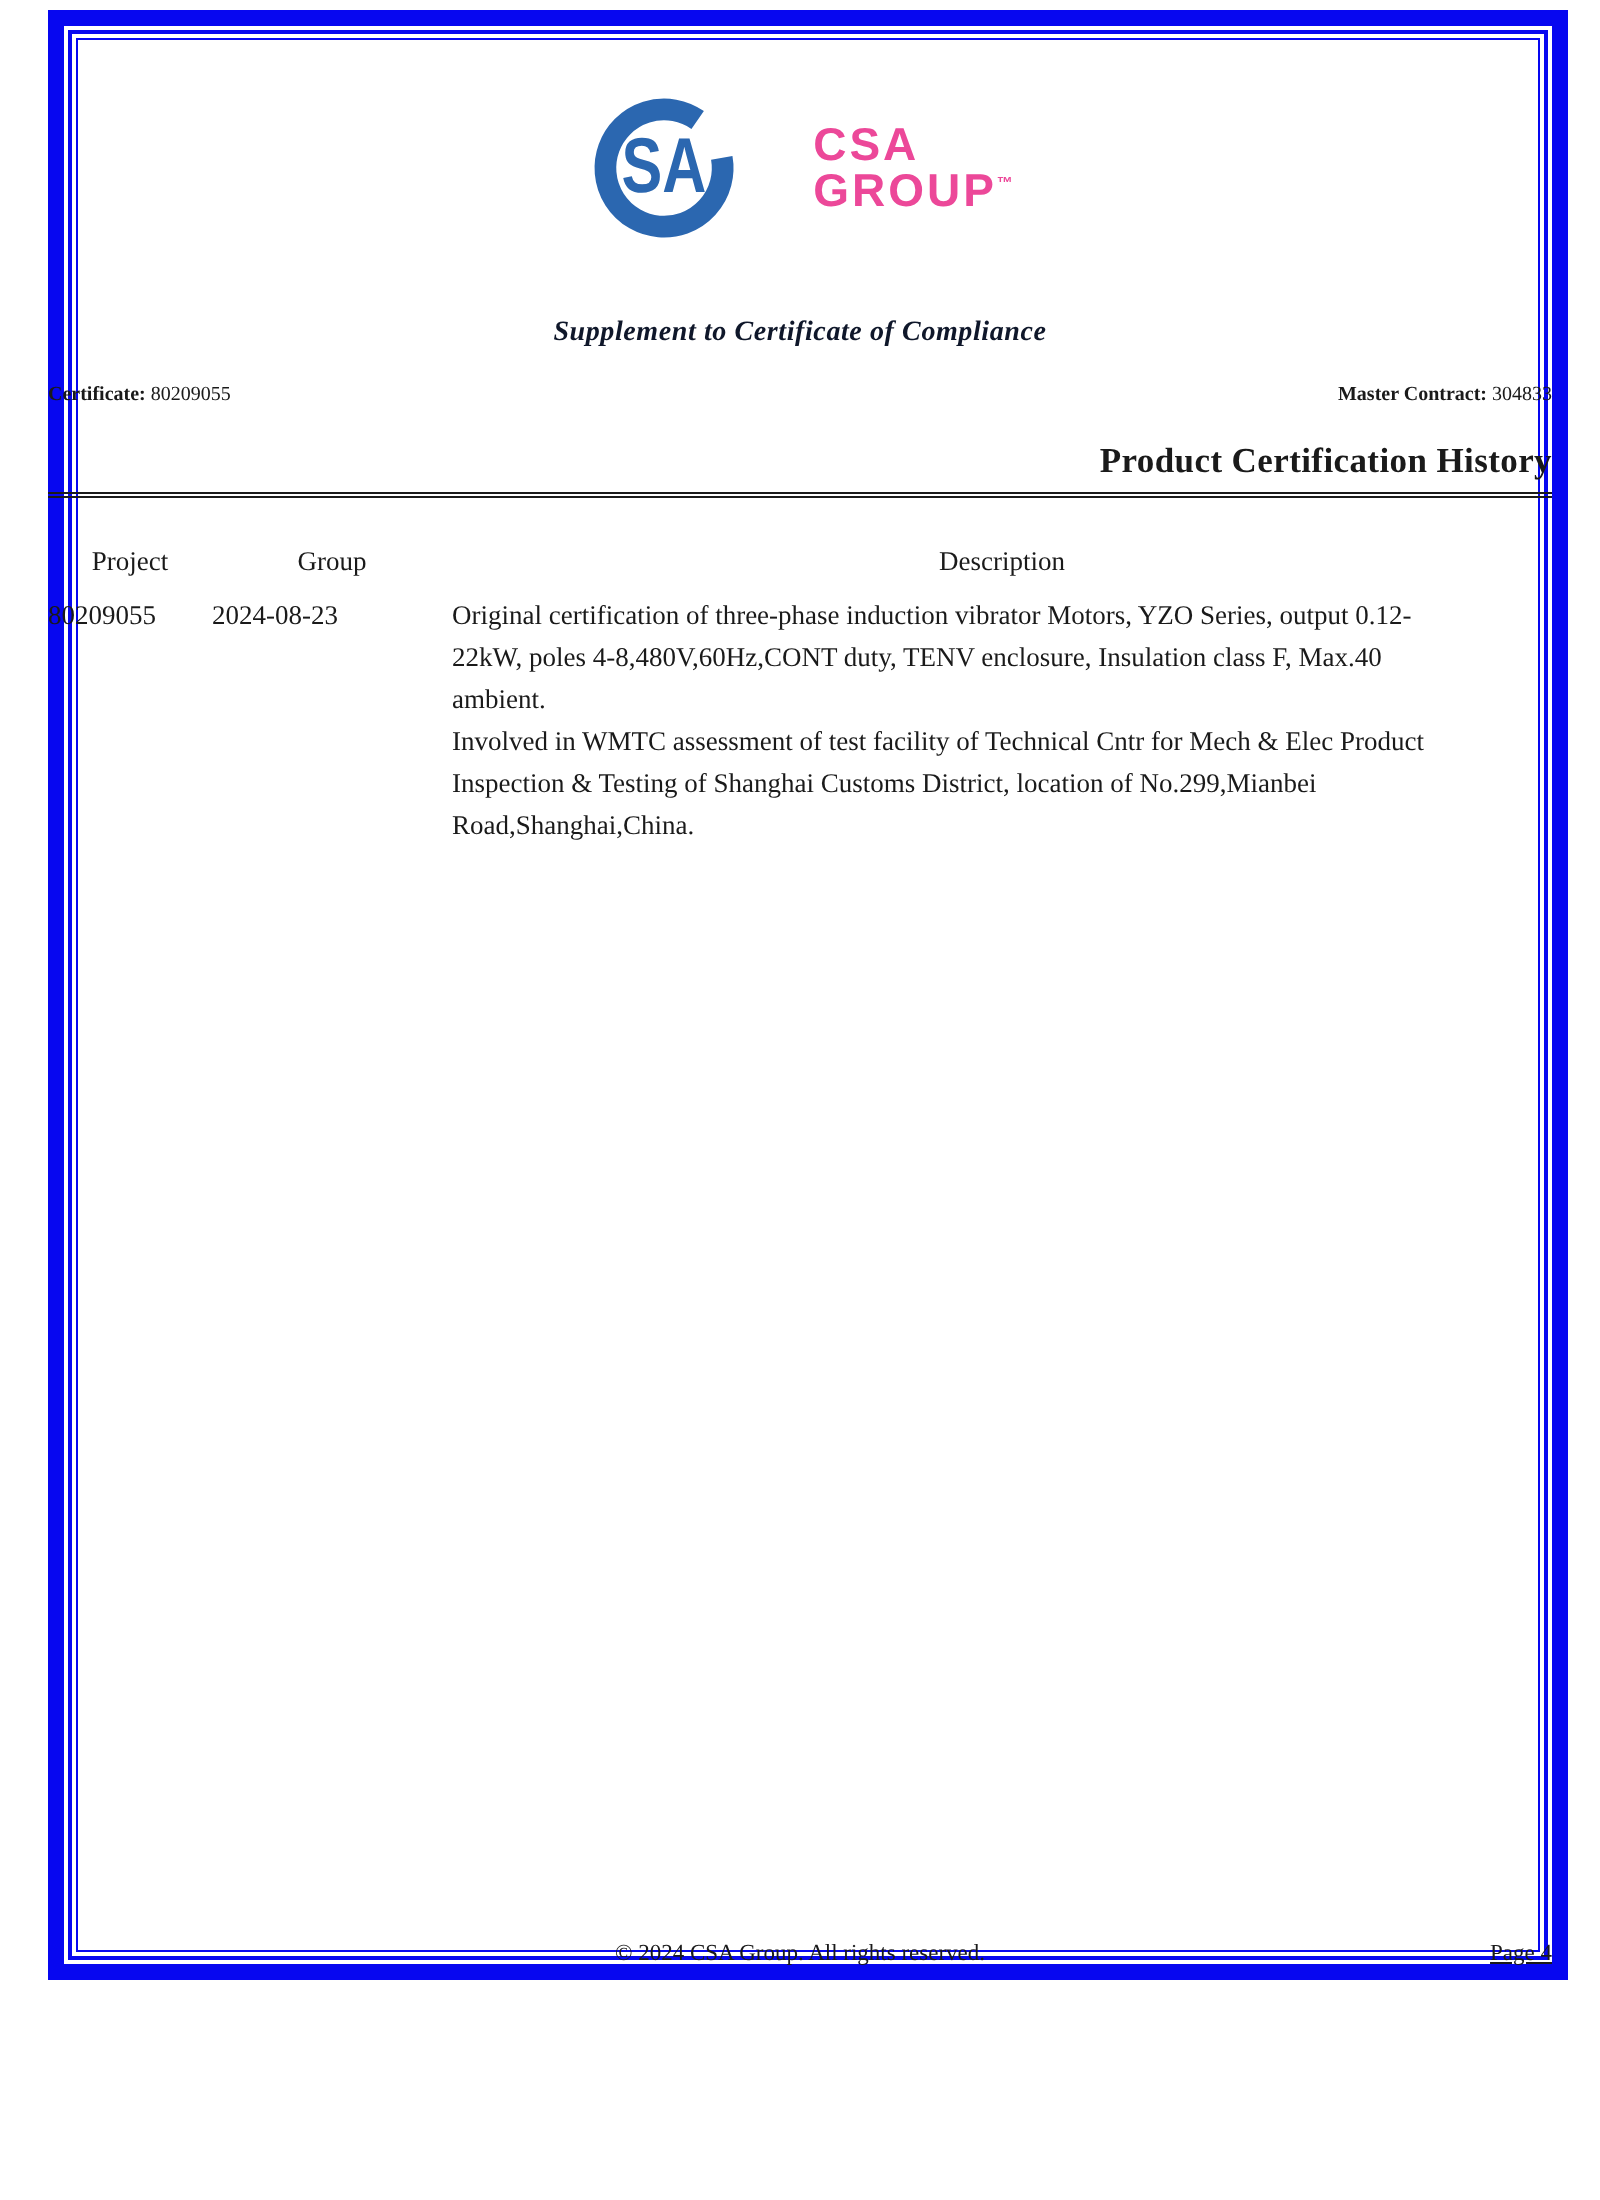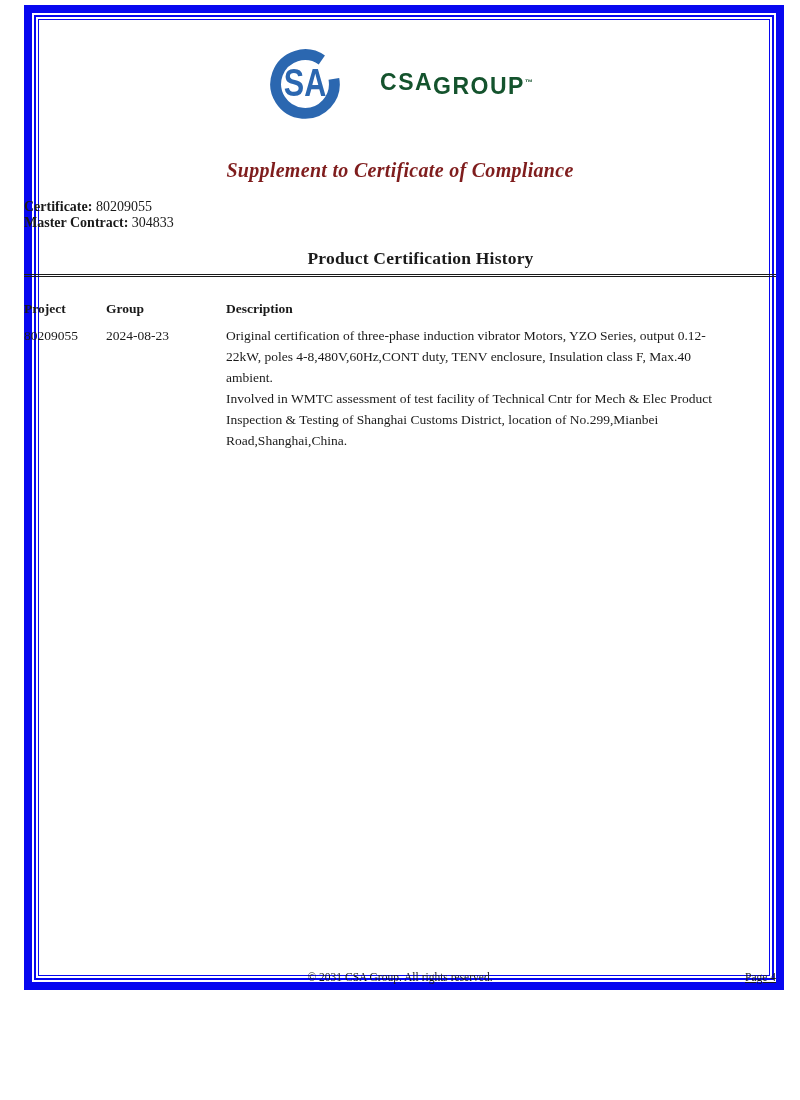--- a/index.html
+++ b/index.html
@@ -37,82 +37,82 @@
   .logo-row {
     margin-top: 46px;
     display: flex;
     justify-content: center;
     align-items: center;
     gap: 9px;
   }
   .logo-mark { width: 76px; height: 76px; display: block; }
   .logo-text {
     display: flex;
+    flex-direction: column;
     justify-content: center;
     font-family: "Liberation Sans", sans-serif;
     font-weight: bold;
-    color: #14532d;
+    color: #ec4899;
     line-height: 19px;
     font-size: 23px;
     letter-spacing: 1.5px;
     margin-left: 28px;
   }
   .logo-text .tm { font-size: 8px; vertical-align: 9px; letter-spacing: 0; }
   
   .doc-title {
     margin-top: 37px;
     text-align: center;
-    font-size: 20px;
+    font-size: 14px;
     font-weight: bold;
     font-style: italic;
-    color: #7f1d1d;
+    color: #0f172a;
     letter-spacing: 0.3px;
   }
   
   .cert-row {
     margin-top: 17px;
     display: flex;
     justify-content: space-between;
-    font-size: 14px;
-    flex-direction: column;
+    font-size: 10px;
   }
   .cert-row b { font-weight: bold; }
   
   .notice {
     margin-top: 23px;
     text-align: center;
     font-size: 14px;
     font-weight: bold;
     font-style: italic;
     line-height: 17px;
     white-space: pre-line;
   }
   
   .section-heading {
     margin-top: 17px;
-    text-align: center;
+    text-align: right;
     font-size: 17.5px;
     font-weight: bold;
     letter-spacing: 0.2px;
     margin-left: 41px;
   }
   .rule {
     margin-top: 5px;
     border: 0;
     border-top: 3px double #1a1a1a;
     height: 0;
   }
   
   .table { margin-top: 21px; font-size: 13.5px; }
   .t-row {
     display: grid;
     grid-template-columns: 82px 120px 1fr;
     align-items: start;
   }
-  .t-head { font-weight: bold; margin-bottom: 6px; }
+  .t-head { font-weight: normal; margin-bottom: 6px; text-align: center; }
   .t-cell { line-height: 21px; }
   .desc { white-space: pre-line; }
   
   .footer {
     position: absolute;
     left: 24px; right: 24px; bottom: 13px;
     text-align: center;
     font-size: 11.5px;
   }
   .page-num {
@@ -176,18 +176,18 @@
         <span class="t-cell desc">Original certification of three-phase induction vibrator Motors, YZO Series, output 0.12-
 22kW, poles 4-8,480V,60Hz,CONT duty, TENV enclosure, Insulation class F, Max.40
 ambient.
 Involved in WMTC assessment of test facility of Technical Cntr for Mech &amp; Elec Product
 Inspection &amp; Testing of Shanghai Customs District, location of No.299,Mianbei
 Road,Shanghai,China.</span>
       </div>
     </div>
 
     <div class="footer">
-      <span>© 2031 CSA Group. All rights reserved.</span>
+      <span>© 2024 CSA Group. All rights reserved.</span>
       <span class="page-num">Page 4</span>
     </div>
 
   </div>
 </div>
 
 </body></html>

